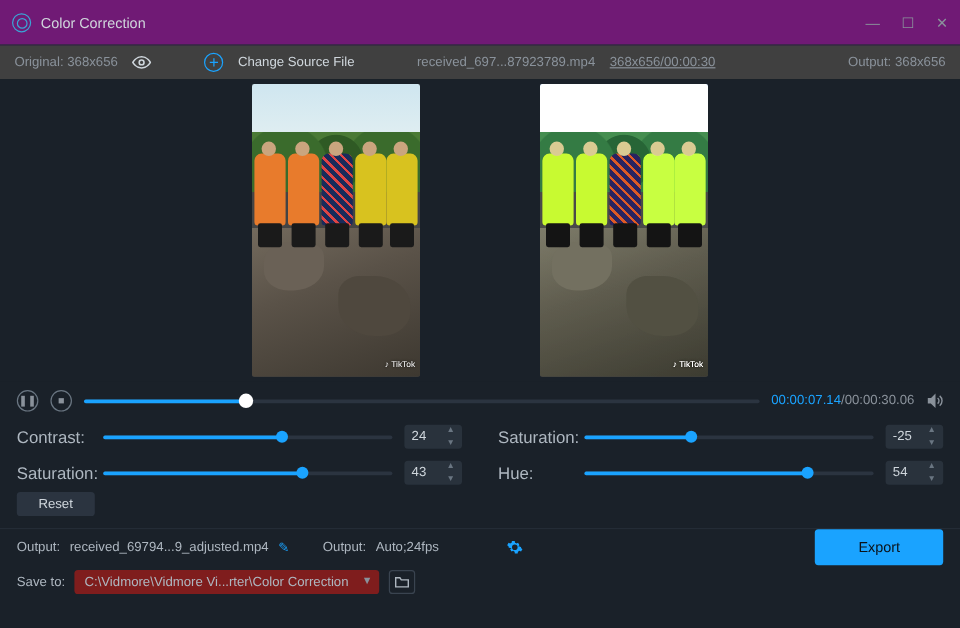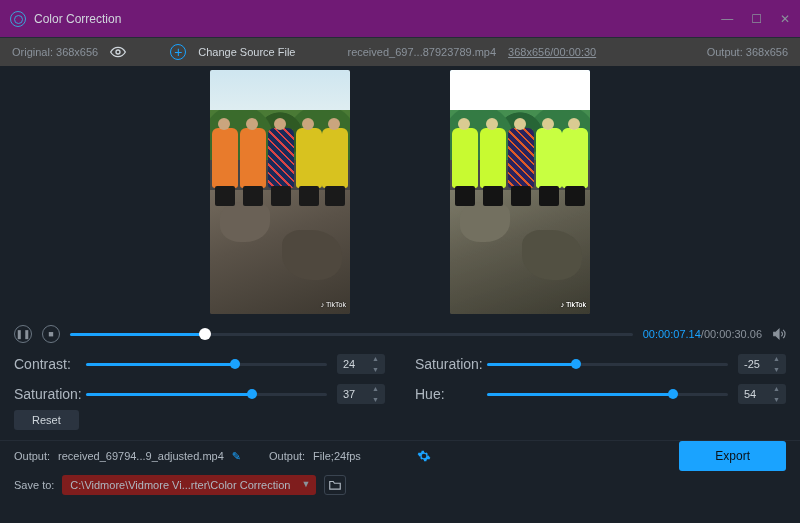--- a/index.html
+++ b/index.html
@@ -198,21 +198,21 @@
         </div>
       </div>
   </div>
   <div class="srow">
     <label>Saturation:</label>
     <div class="track">
         <div class="fill" style="width: 69%;"></div>
         <div class="knob" style="left: 69%;"></div>
       </div>
     <div class="numbox">
-        <span>37</span>
+        <span>43</span>
         <div class="spin">
           <span>▲</span>
           <span>▼</span>
         </div>
       </div>
   </div>
   <div class="srow">
     <label>Hue:</label>
     <div class="track">
         <div class="fill" style="width: 77%;"></div>
@@ -232,21 +232,21 @@
   <button class="reset-btn">Reset</button>
 </div>
 
 <div class="divider"></div>
 
 <div class="outrow">
   <span>Output:</span>
   <span>received_69794...9_adjusted.mp4</span>
   <span class="pencil">✎</span>
   <span class="lbl2">Output:</span>
-  <span>File;24fps</span>
+  <span>Auto;24fps</span>
   <span style="flex:0 0 40px"></span>
   <span>
     <svg class="gear" viewBox="0 0 24 24" fill="#1aa3ff">
         <path d="M12 8a4 4 0 1 0 0 8 4 4 0 0 0 0-8zm9 4a7 7 0 0 1-.1 1.2l2 1.6-2 3.4-2.4-1a7 7 0 0 1-2 1.2l-.4 2.6h-4l-.4-2.6a7 7 0 0 1-2-1.2l-2.4 1-2-3.4 2-1.6A7 7 0 0 1 3 12a7 7 0 0 1 .1-1.2l-2-1.6 2-3.4 2.4 1a7 7 0 0 1 2-1.2L7.9 3h4l.4 2.6a7 7 0 0 1 2 1.2l2.4-1 2 3.4-2 1.6A7 7 0 0 1 21 12z"></path>
       </svg>
   </span>
   <button class="export-btn">Export</button>
 </div>
 
 <div class="saverow">

